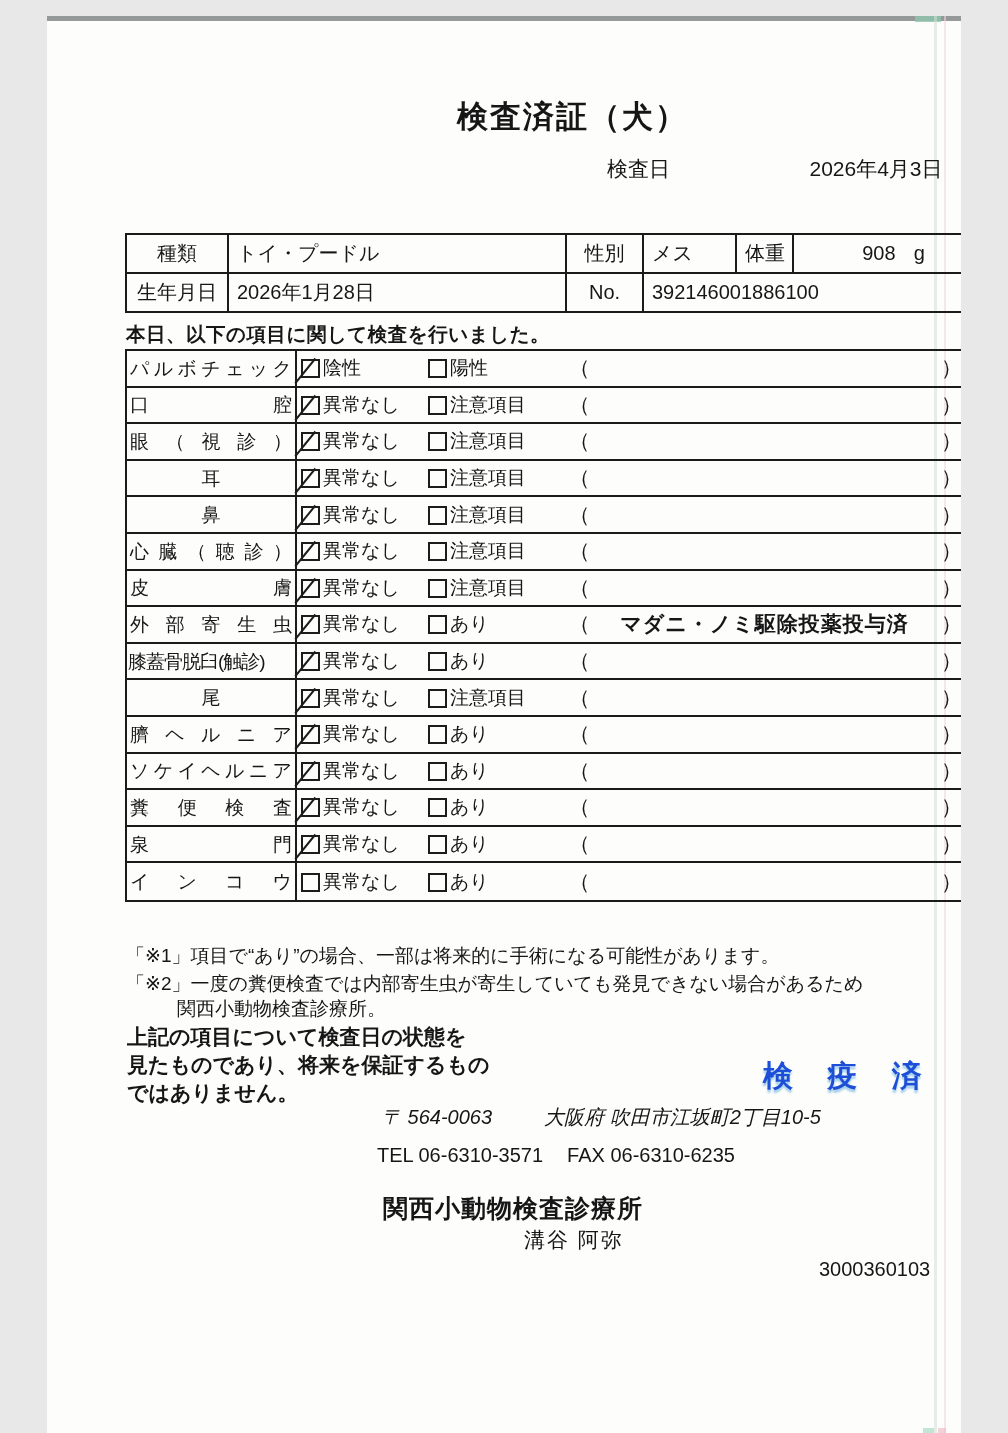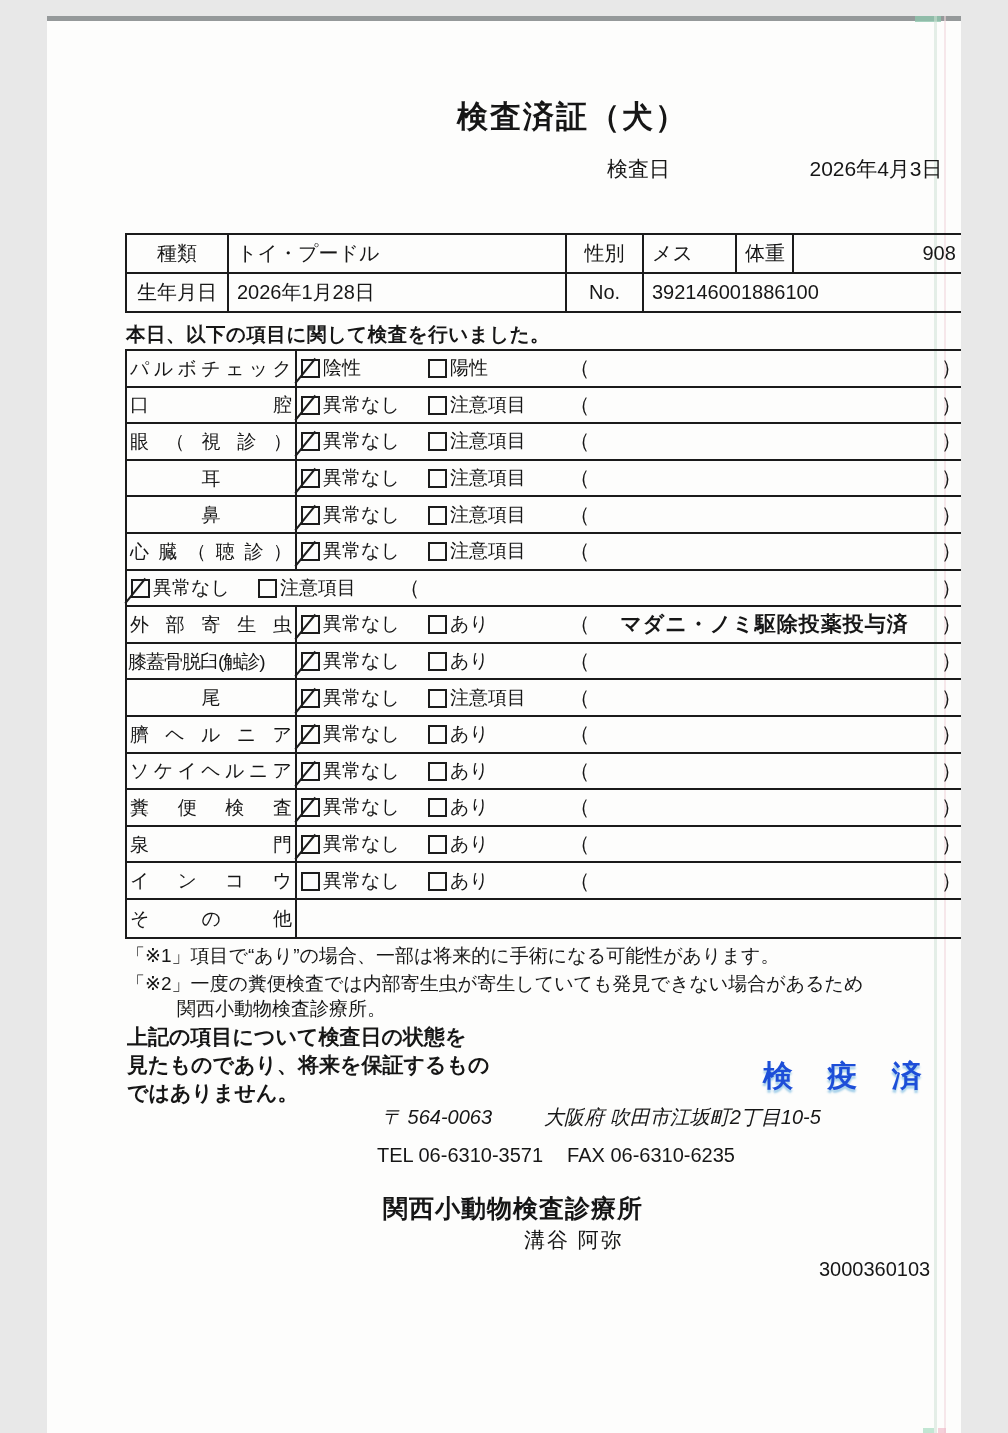--- a/index.html
+++ b/index.html
@@ -24,21 +24,21 @@
 
   table.grid{border-collapse:collapse;table-layout:fixed;}
   table.grid td{
     border:2.5px solid #1b1b1b;height:37px;padding:0 8px;
     font-size:20px;font-weight:500;overflow:hidden;white-space:nowrap;
   }
   td.lab{text-align:center;padding:0 2px;}
   td.val{text-align:left;padding-left:12px;}
   .owner-table{position:absolute;left:78px;top:166px;width:874px;}
   .info-table{position:absolute;left:78px;top:217px;width:874px;}
-  .weight-cell{display:flex;justify-content:flex-end;align-items:center;gap:18px;padding-right:4px;}
+  .weight-cell{display:flex;justify-content:center;align-items:center;gap:18px;padding-right:4px;}
 
   .intro{position:absolute;left:79px;top:305px;font-size:19.5px;font-weight:600;letter-spacing:.5px;}
 
   .exam{position:absolute;left:78px;top:333px;width:841px;border:2.5px solid #1b1b1b;}
   .exam-row{display:flex;height:36.6px;border-bottom:2.5px solid #1b1b1b;box-sizing:border-box;}
   .exam-row:last-child{border-bottom:none;}
   .exam-item{width:170px;border-right:2.5px solid #1b1b1b;display:flex;align-items:center;box-sizing:border-box;}
   .exam-item-inner{flex:1;font-size:19px;font-weight:500;padding:0 3px;line-height:1;}
   .align-spread{text-align:justify;text-align-last:justify;}
   .align-center{text-align:center;text-align-last:center;}
@@ -214,20 +214,23 @@
         <span class="opt1-label">異常なし</span>
         <span class="cb cb2"></span>
         <span class="opt2-label">注意項目</span>
         <span class="paren-open">（</span>
         <span class="paren-content"></span>
         <span class="paren-close">）</span>
         <span class="row-note"></span>
       </div>
     </div>
       <div class="exam-row">
+      <div class="exam-item">
+        <div class="exam-item-inner align-spread">皮膚</div>
+      </div>
       <div class="exam-content">
         <span class="cb cb1 checked"></span>
         <span class="opt1-label">異常なし</span>
         <span class="cb cb2"></span>
         <span class="opt2-label">注意項目</span>
         <span class="paren-open">（</span>
         <span class="paren-content"></span>
         <span class="paren-close">）</span>
         <span class="row-note"></span>
       </div>
@@ -343,35 +346,20 @@
       </div>
       <div class="exam-content">
         <span class="cb cb1"></span>
         <span class="opt1-label">異常なし</span>
         <span class="cb cb2"></span>
         <span class="opt2-label">あり</span>
         <span class="paren-open">（</span>
         <span class="paren-content"></span>
         <span class="paren-close">）</span>
         <span class="row-note">※1</span>
-      </div>
-    </div>
-      <div class="exam-row no-options">
-      <div class="exam-item">
-        <div class="exam-item-inner align-spread">その他</div>
-      </div>
-      <div class="exam-content">
-        
-        
-        
-        
-        
-        
-        
-        
       </div>
     </div>
     </div>
 
   <div class="note1">「※1」項目で“あり”の場合、一部は将来的に手術になる可能性があります。</div>
   <div class="note2a">「※2」一度の糞便検査では内部寄生虫が寄生していても発見できない場合があるため</div>
   <div class="note2b">関西小動物検査診療所。</div>
 
   <div class="disclaimer">
     <div>上記の項目について検査日の状態を</div>

